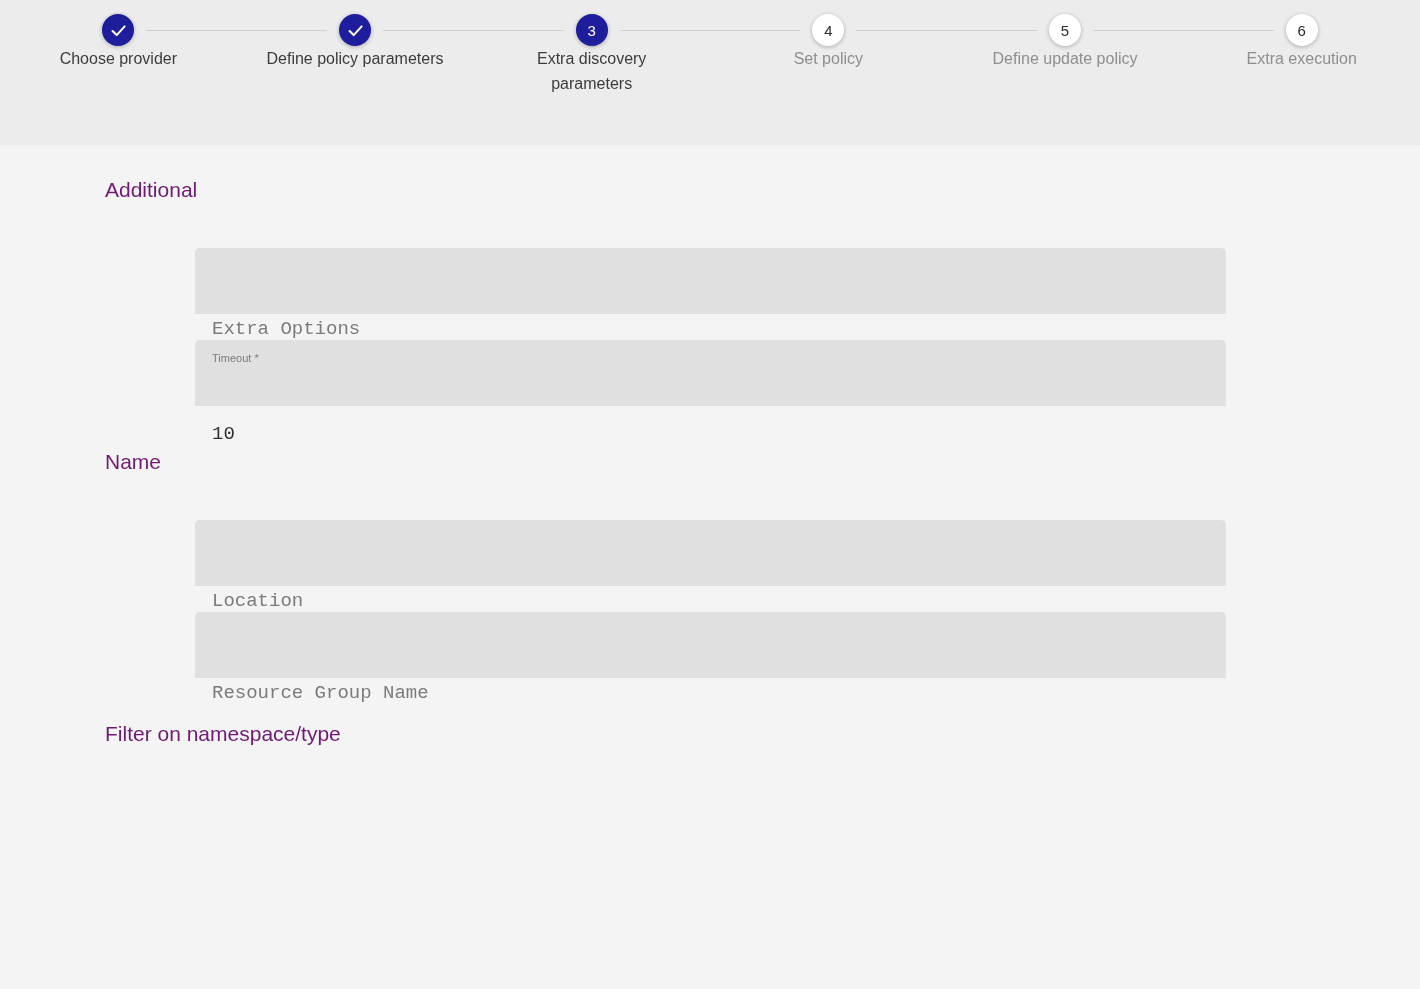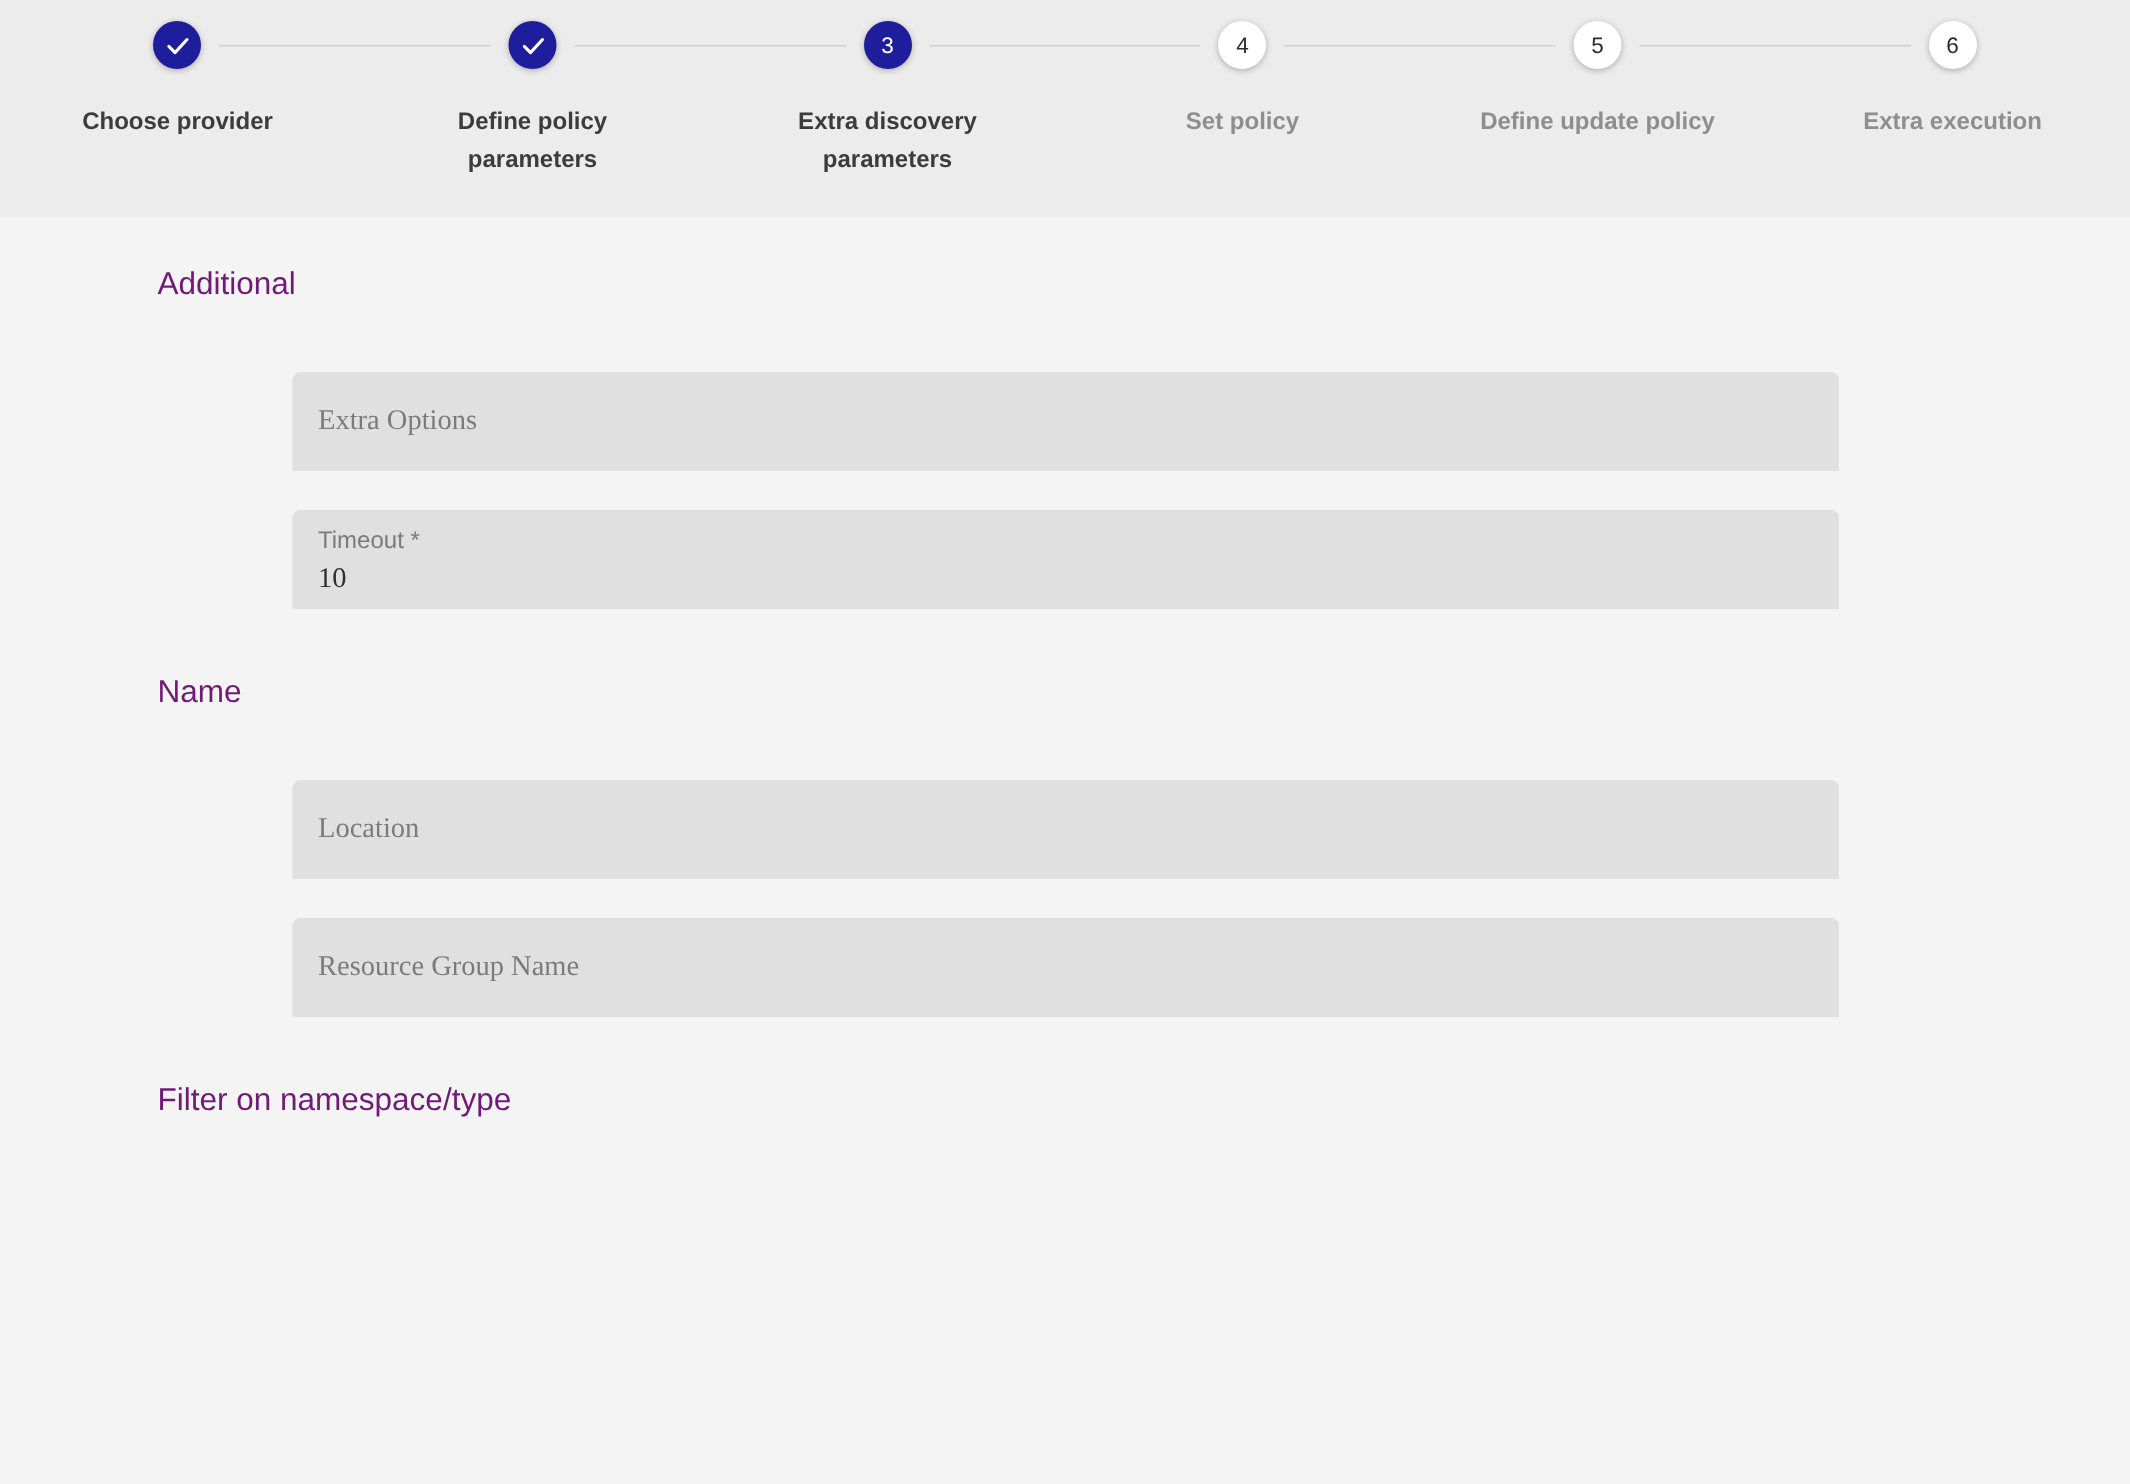--- a/index.html
+++ b/index.html
@@ -47,27 +47,25 @@
     box-shadow:0 1px 4px rgba(0,0,0,0.28);
     z-index:1;
   }
   .step.completed .circle, .step.active .circle {
     background:#1e1e9c;
     color:#ffffff;
   }
   .check-icon svg { display:block; }
 
   .step-label {
-    margin-top:23px;
     font-size:16px;
     line-height:25px;
     text-align:center;
     max-width:180px;
     color:#3c3c3c;
-    font-weight:bold;
   }
   .step.pending .step-label { color:#8e8e8e; }
 
   
   .content { padding-bottom:30px; }
   .section-heading {
     margin:44px 0 0 105px;
     font-size:21px;
     color:#701a75;
     font-weight:400;
@@ -82,27 +80,28 @@
     margin-top:26px;
   }
   .section-heading + .fields .field:first-child { margin-top:46px; }
   .field input {
     width:100%; height:100%;
     border:none; outline:none;
     background:transparent;
     padding:0 17px;
     font-size:19px;
     color:#2f2f2f;
-    font-family:Liberation Serif, serif;
+    font-family:Liberation Mono, monospace;
+    margin-top:48px;
   }
   .field input::placeholder { color:#7b7b7b; opacity:1; }
   .field.filled .float-label {
     position:absolute;
     top:12px; left:17px;
-    font-size:16px;
+    font-size:11px;
     color:#7b7b7b;
   }
   .field.filled input { padding-top:26px; }
 </style>
 </head>
 <body>
 
 <div class="stepper">
 
   <div class="step completed">

